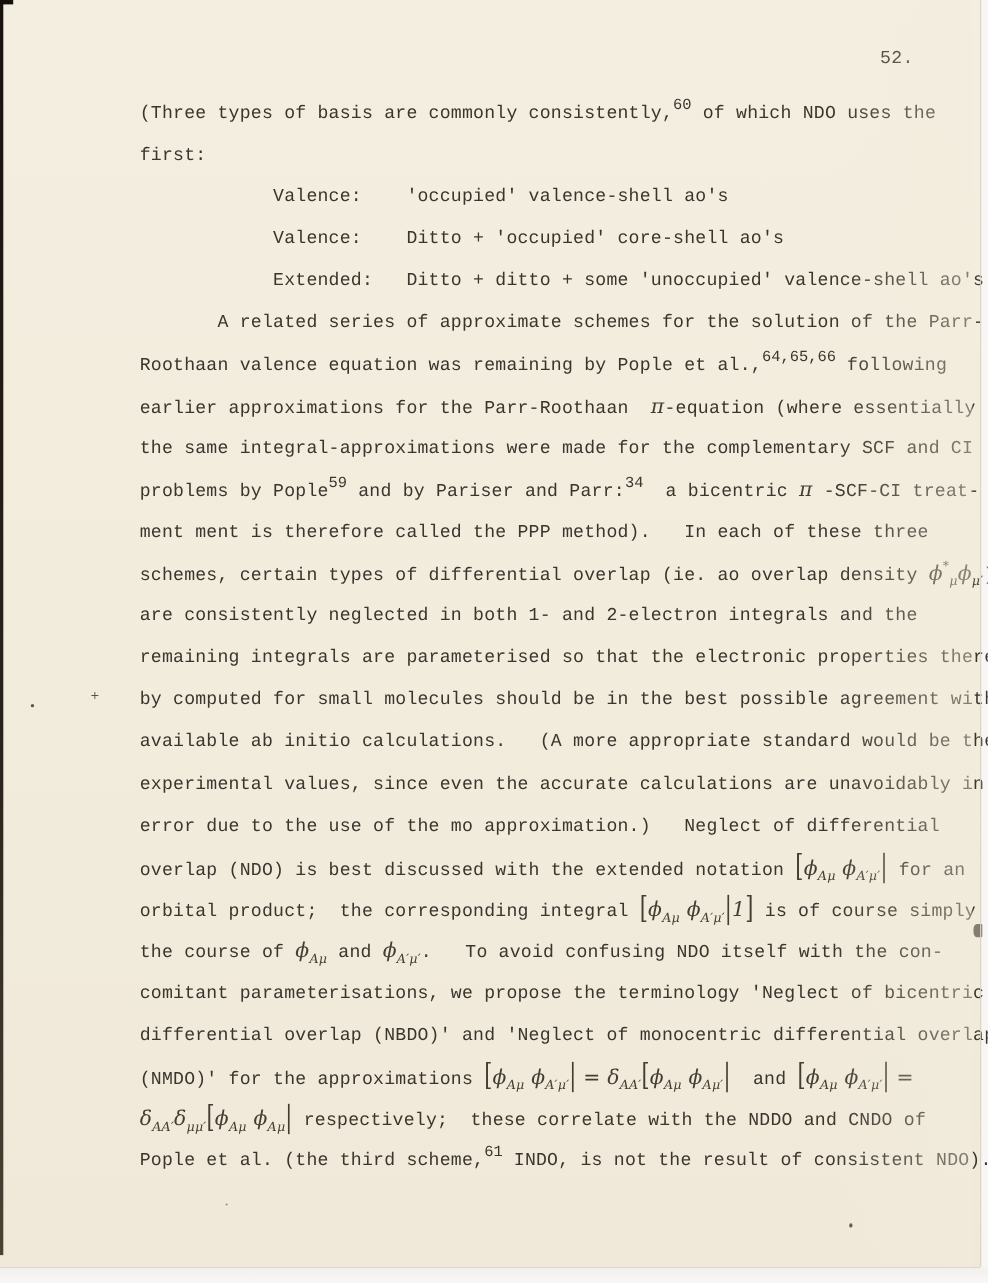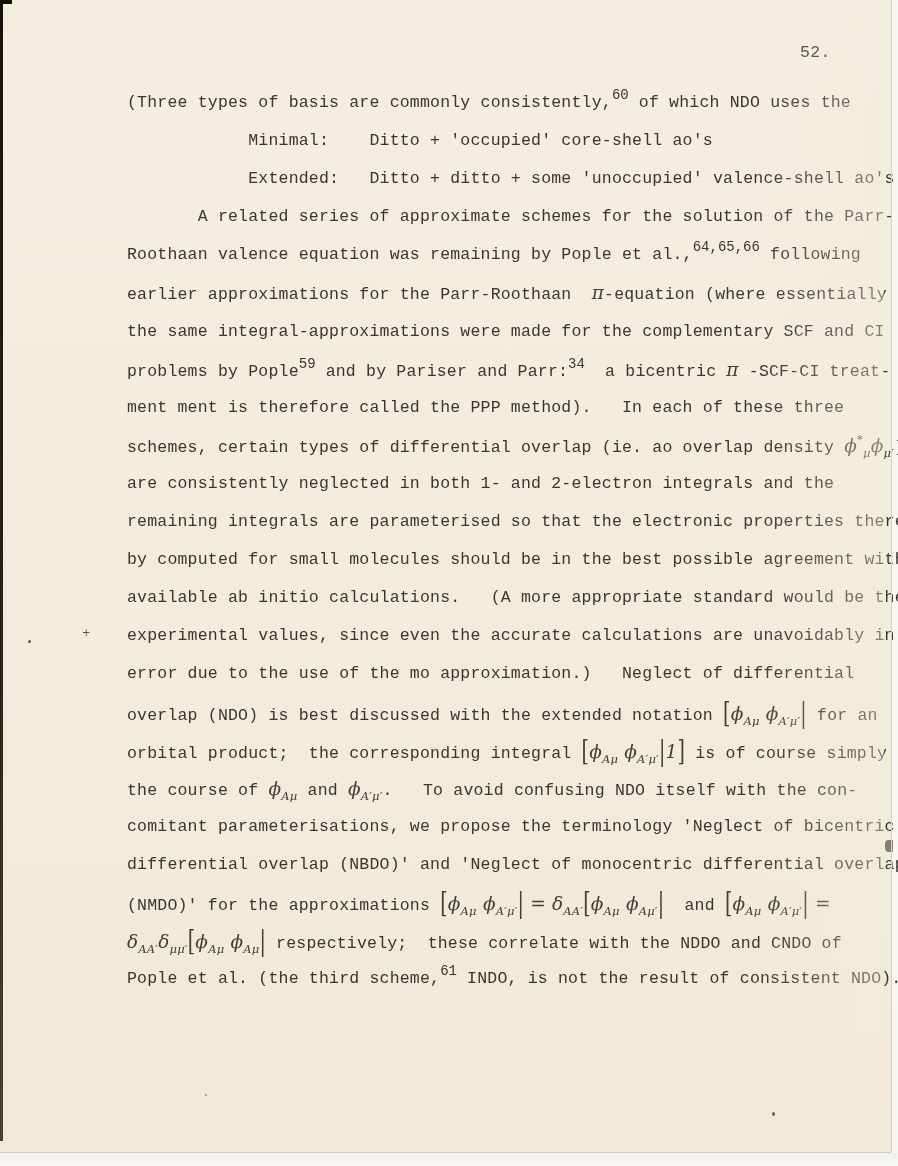--- a/index.html
+++ b/index.html
@@ -53,21 +53,23 @@
   .edge-blob{position:absolute;left:885px;top:840px;width:8px;height:12px;background:#6b6257;border-radius:40% 10% 10% 40%;opacity:.8;}
   .bottom-strip{position:absolute;left:0;top:1153px;width:898px;height:13px;background:linear-gradient(180deg,#f2f1ee,#f8f7f5);}
 </style>
 </head>
 <body style="--ink: #3a352d;">
 
 <div class="page">
   <div class="page-number">52.</div>
   <div class="text-block">
       <div class="line"><span class="t">(Three types of basis are commonly consistently,</span><span class="sup">60</span><span class="t"> of which NDO uses the</span></div>
-      <div class="line"><span class="t">            Minimal:    Ditto + 'occupied' core-shell ao's</span></div>
+      <div class="line"><span class="t">first:</span></div>
+      <div class="line"><span class="t">            Valence:    'occupied' valence-shell ao's</span></div>
+      <div class="line"><span class="t">            Valence:    Ditto + 'occupied' core-shell ao's</span></div>
       <div class="line"><span class="t">            Extended:   Ditto + ditto + some 'unoccupied' valence-shell ao's</span></div>
       <div class="line"><span class="t">       A related series of approximate schemes for the solution of the Parr-</span></div>
       <div class="line"><span class="t">Roothaan valence equation was remaining by Pople et al.,</span><span class="sup">64,65,66</span><span class="t"> following</span></div>
       <div class="line"><span class="t">earlier approximations for the Parr-Roothaan  </span><span class="h">π</span><span class="t">-equation (where essentially</span></div>
       <div class="line"><span class="t">the same integral-approximations were made for the complementary SCF and CI</span></div>
       <div class="line"><span class="t">problems by Pople</span><span class="sup">59</span><span class="t"> and by Pariser and Parr:</span><span class="sup">34</span><span class="t">  a bicentric </span><span class="h">π</span><span class="t"> -SCF-CI treat-</span></div>
       <div class="line"><span class="t">ment ment is therefore called the PPP method).   In each of these three</span></div>
       <div class="line"><span class="t">schemes, certain types of differential overlap (ie. ao overlap density </span><span class="h"><span>ϕ</span><span class="hsup">*</span><span class="hsub">μ</span></span><span class="h"><span>ϕ</span><span class="hsub">μ′</span></span><span class="t">)</span></div>
       <div class="line"><span class="t">are consistently neglected in both 1- and 2-electron integrals and the</span></div>
       <div class="line"><span class="t">remaining integrals are parameterised so that the electronic properties there-</span></div>

